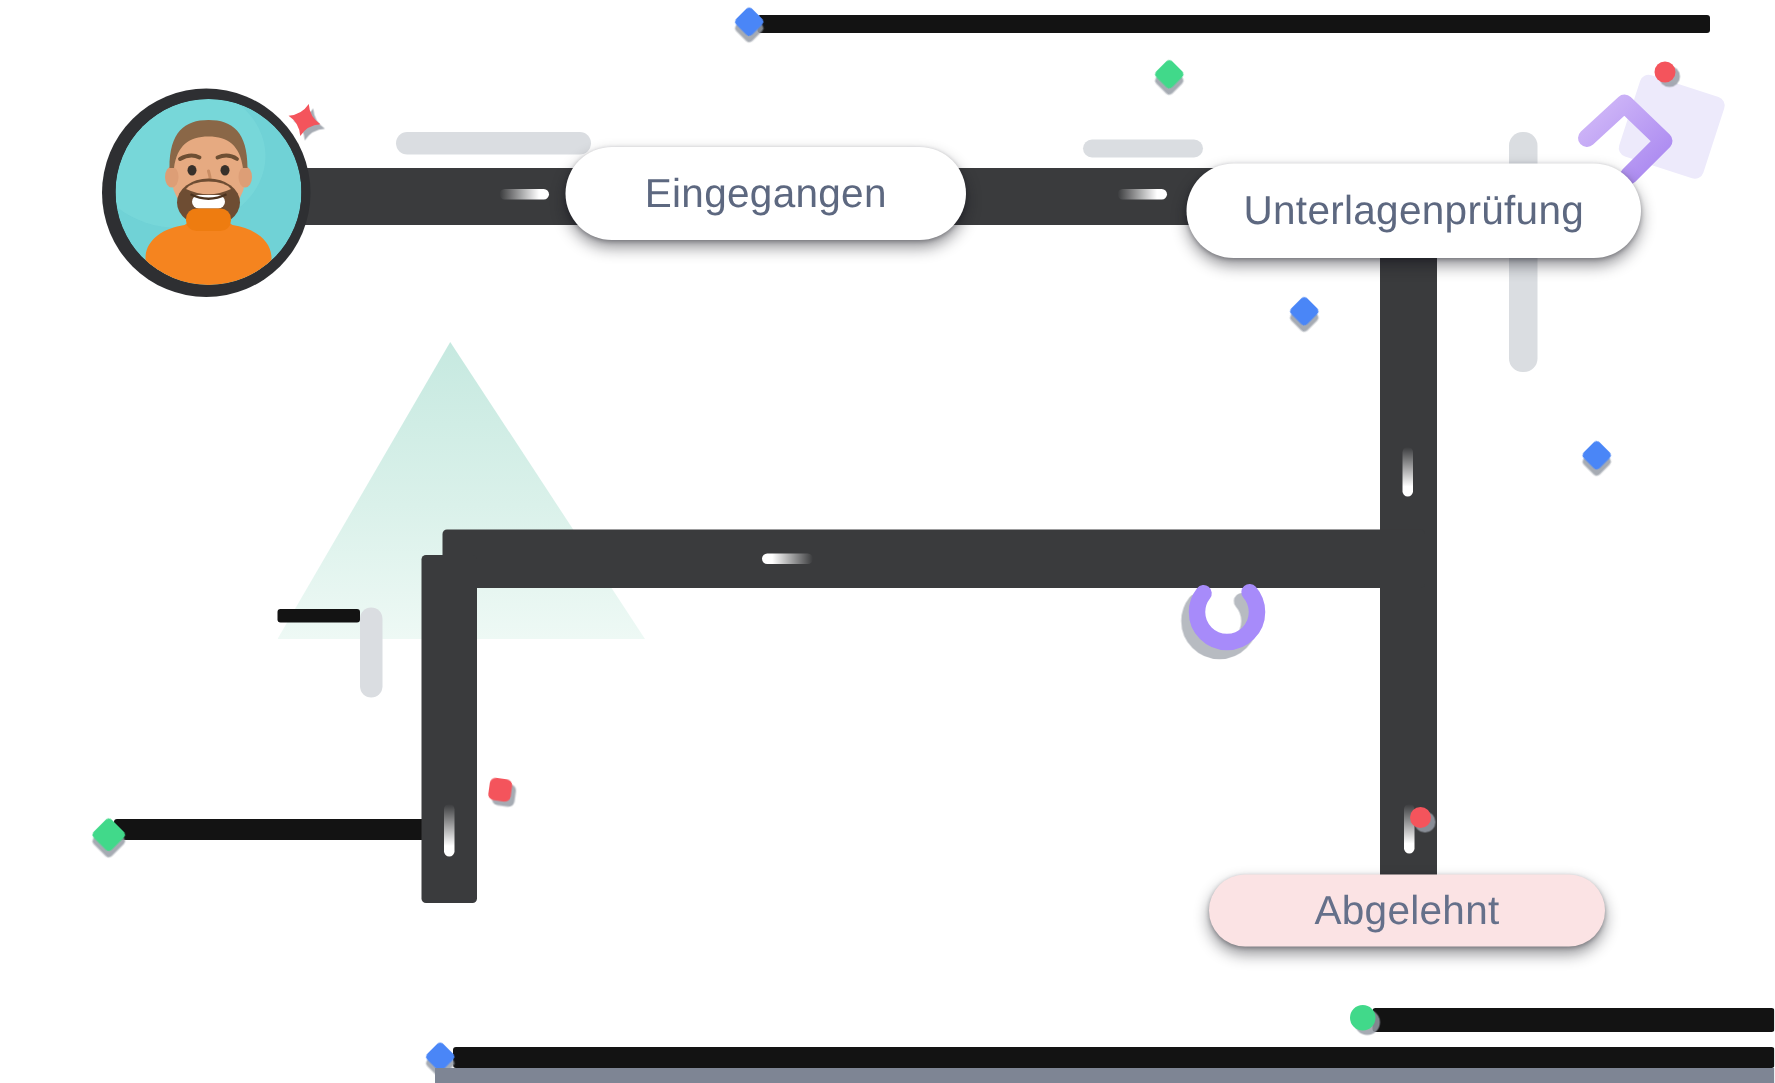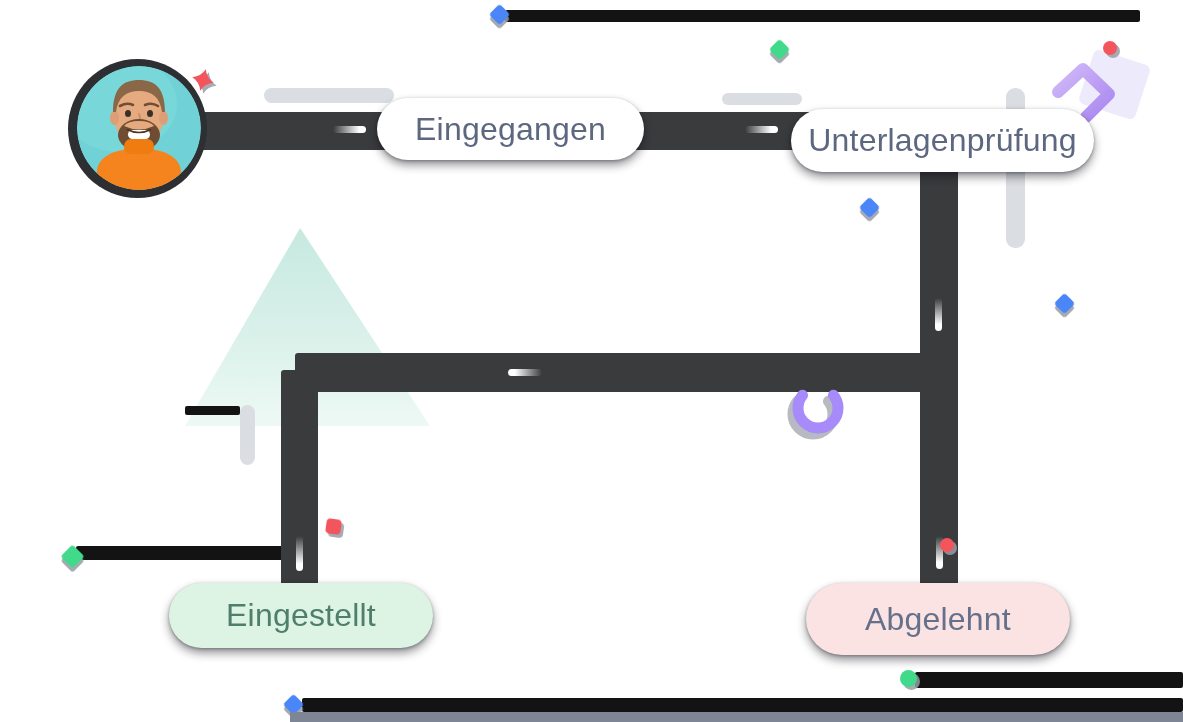--- a/index.html
+++ b/index.html
@@ -31,21 +31,21 @@
   .dash-h.rev{background:linear-gradient(270deg,rgba(255,255,255,0) 0%,#ffffff 80%);}
   .dash-v{
     width:7px;border-radius:4px;
     background:linear-gradient(180deg,rgba(255,255,255,0) 0%,#ffffff 80%);
   }
 
   
   .pill{
     display:flex;align-items:center;justify-content:center;
     background:#ffffff;border-radius:40px;
-    font-size:32px;font-weight:500;color:#5d6880;letter-spacing:.2px;
+    font-size:27px;font-weight:500;color:#5d6880;letter-spacing:.2px;
     box-shadow:0 5px 10px rgba(15,15,25,.45),0 1px 3px rgba(15,15,25,.3);
     white-space:nowrap;
   }
   .pill.green{background:#ddf4e4;color:#4f7e6c;}
   .pill.pink{background:#fbe3e4;color:#65708a;}
 
   
   .avatar-ring{
     left:68px;top:59px;width:139px;height:139px;border-radius:50%;
     background:#2e2f32;
@@ -138,24 +138,21 @@
       </g>
     </svg>
   </div>
 
   <div class="abs pill" style="left:377px;top:98px;width:267px;height:62px;">
     <span>Eingegangen</span>
   </div>
   <div class="abs pill" style="left:791px;top:109px;width:303px;height:63px;">
     <span>Unterlagenprüfung</span>
   </div>
-  <div class="abs pill green" style="left:169px;top:583px;width:264px;height:65px;">
-    <span>Eingestellt</span>
-  </div>
-  <div class="abs pill pink" style="left:806px;top:583px;width:264px;height:72px;">
+  <div class="abs pill pink" style="left:806px;top:583px;width:264px;height:48px;">
     <span>Abgelehnt</span>
   </div>
 
   <svg class="abs dot" style="left:192px;top:69px;" width="22" height="22" viewBox="0 0 20 20">
     <path d="M10 0 Q12.5 7.5 20 10 Q12.5 12.5 10 20 Q7.5 12.5 0 10 Q7.5 7.5 10 0 Z" fill="#f4545c" transform="rotate(15 10 10)"></path>
   </svg>
   <div class="abs dot diamond blue" style="left:492px;top:7px;"></div>
   <div class="abs dot diamond green-c" style="left:772px;top:42px;"></div>
   <div class="abs dot circle red-c" style="left:1103px;top:41px;width:14px;height:14px;"></div>
   <div class="abs dot diamond blue" style="left:862px;top:200px;"></div>

